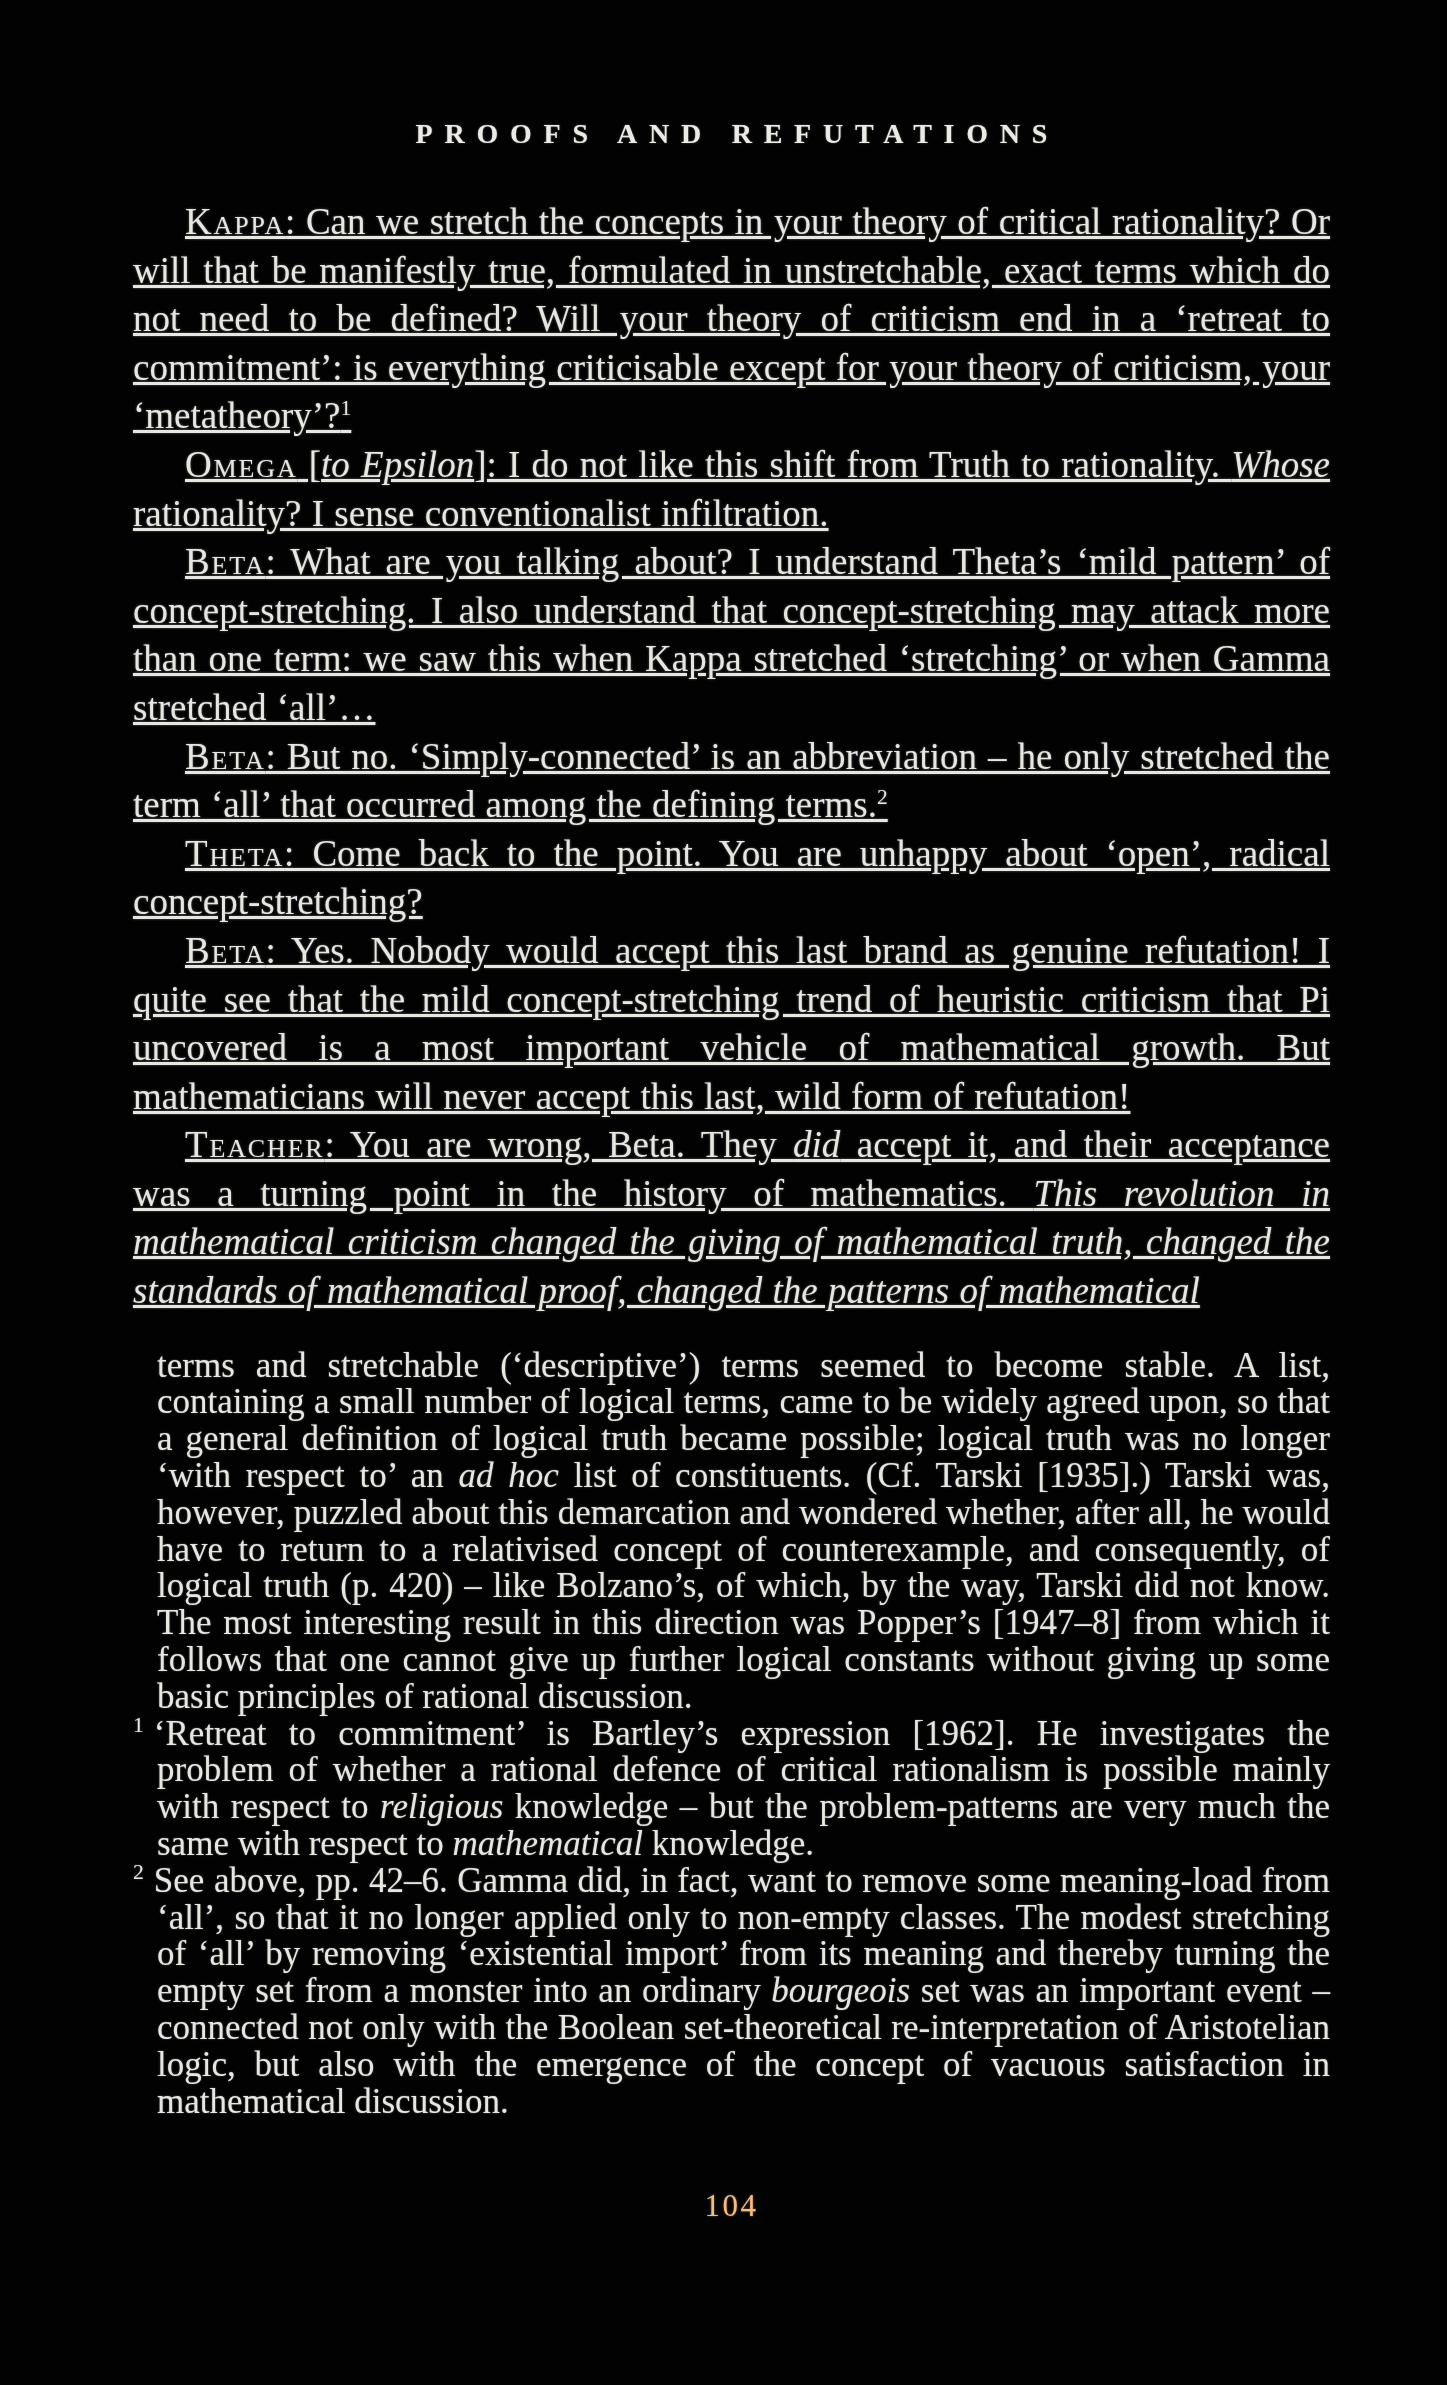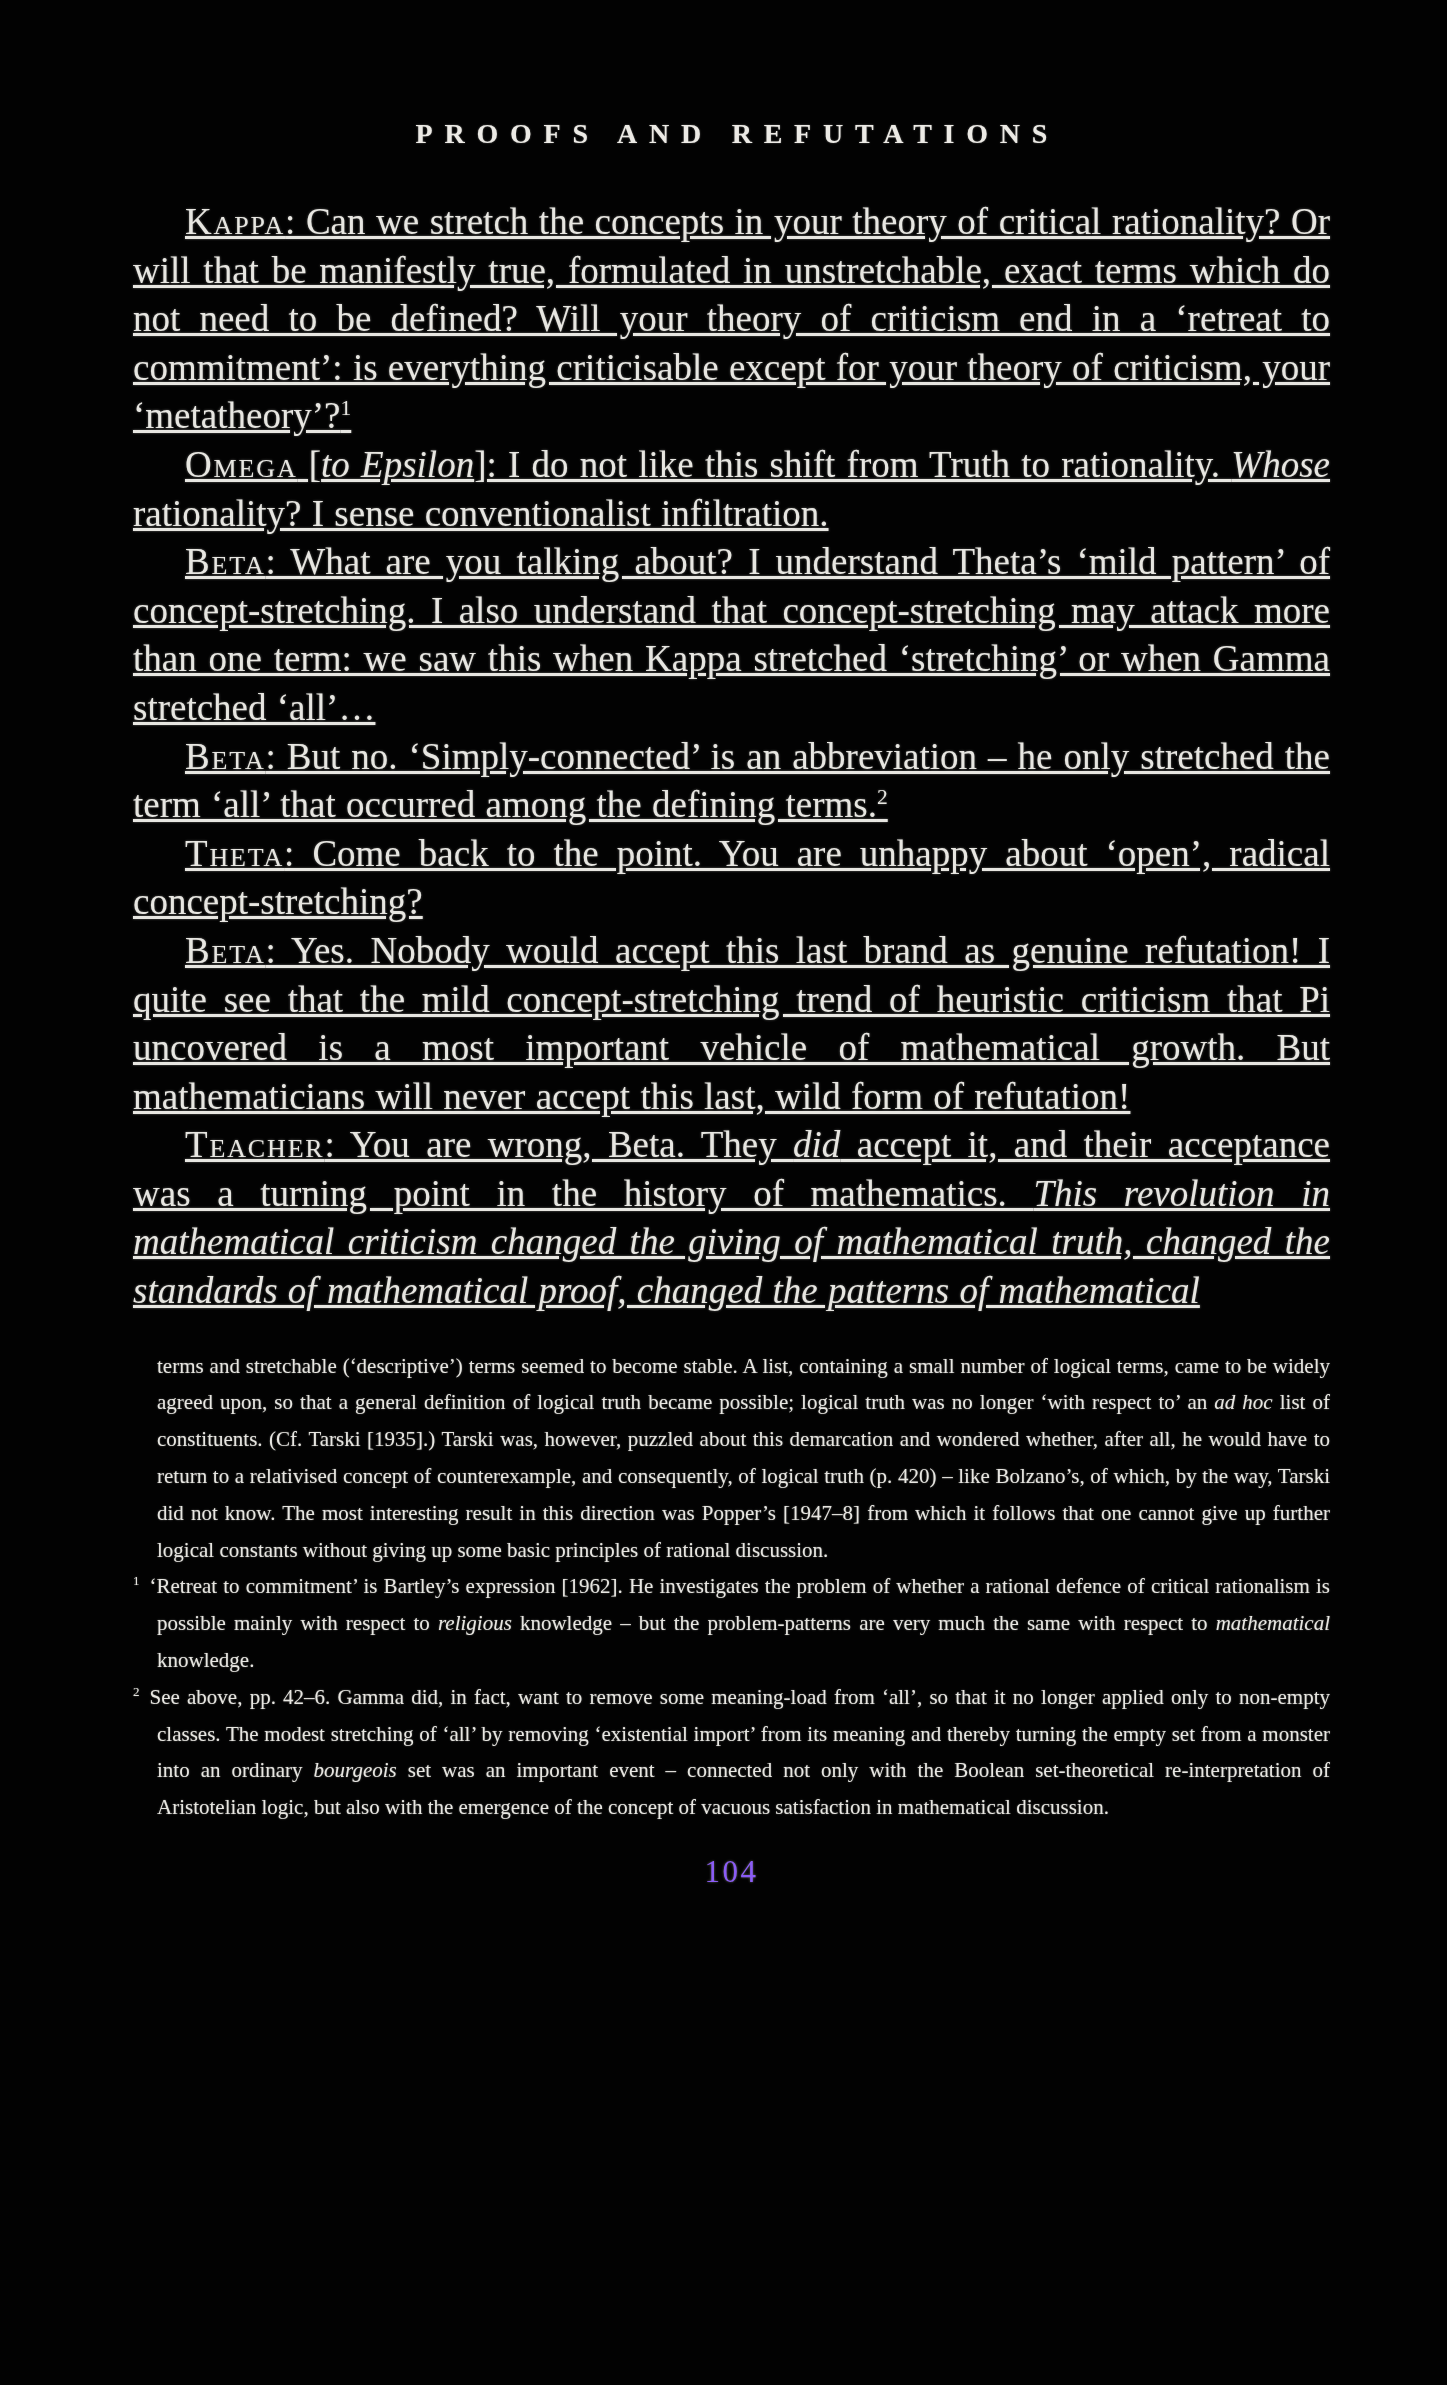--- a/index.html
+++ b/index.html
@@ -40,38 +40,38 @@
     font-size: 0.58em;
     line-height: 0;
     vertical-align: super;
   }
   .footnotes {
     margin-top: 32px;
     padding-left: 24px;
   }
   .footnotes p {
     margin: 0;
-    font-size: 21px;
+    font-size: 35px;
     line-height: 36.8px;
     text-align: justify;
     text-shadow: 0 0 2px rgba(238,236,230,0.42);
   }
   .footnotes p.marked { text-indent: -24px; }
   sup.fn-marker {
     font-size: 0.62em;
     line-height: 0;
     vertical-align: super;
     padding-right: 10px;
   }
   .folio {
-    margin-top: 28px;
+    margin-top: 68px;
     text-align: center;
     font-size: 31px;
     letter-spacing: 0.08em;
-    color: #8b5cf6;
+    color: #fdba74;
     text-shadow: 0 0 2.5px rgba(238,236,230,0.45);
   }
 </style>
 </head>
 <body>
 
 <div class="page">
   <h1 class="running-head">PROOFS AND REFUTATIONS</h1>
 
   <div class="dialogue">

